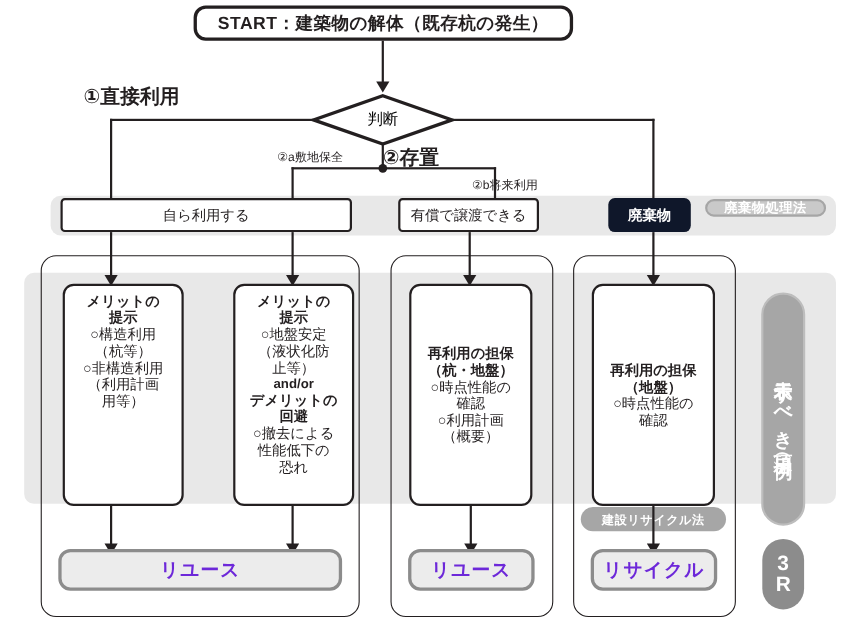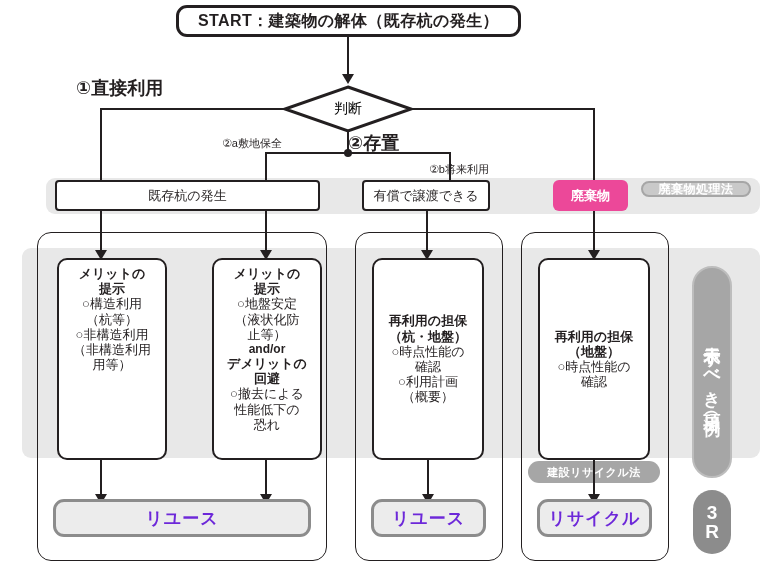--- a/index.html
+++ b/index.html
@@ -45,21 +45,21 @@
 
   
   .wbox{
     border:2.5px solid #231f20;
     border-radius:4px;
     background:#fff;
     font-size:13px;
   }
   
   .blackchip{
-    background:#ec4899;color:#ffffff;
+    background:#0f172a;color:#ffffff;
     border-radius:6px;
     font-size:13px;font-weight:bold;
   }
   
   .lawpill{
     background:#a6a6a6;color:#ffffff;
     border-radius:12px;
     font-size:12px;font-weight:bold;
     letter-spacing:.5px;
   }
@@ -150,42 +150,42 @@
     </svg>
     <div class="diamond-label">判断</div>
   </div>
 
   <div class="abs" style="left:76px;top:76px;width:190px;height:26px;">
     <span class="branch-main">①直接利用</span>
   </div>
   <div class="abs" style="left:348px;top:131px;width:120px;height:24px;">
     <span class="branch-mid">②存置</span>
   </div>
-  <div class="abs" style="left:222px;top:133px;width:120px;height:18px;">
+  <div class="abs" style="left:222px;top:133px;width:120px;height:18px;text-align:center;">
     <span class="branch-sub">②a敷地保全</span>
   </div>
   <div class="abs" style="left:429px;top:133px;width:120px;height:18px;margin-top:26px;">
     <span class="branch-sub">②b将来利用</span>
   </div>
 
   <div class="abs hline" style="left:100px;top:108px;width:185px;height:1.8px;"></div>
   <div class="abs vline" style="left:100px;top:108px;width:1.8px;height:72px;"></div>
 
   <div class="abs hline" style="left:411px;top:108px;width:184px;height:1.8px;"></div>
   <div class="abs vline" style="left:593px;top:108px;width:1.8px;height:72px;"></div>
 
   <div class="abs vline" style="left:347px;top:131px;width:1.8px;height:22px;"></div>
   <div class="abs dot" style="left:344px;top:149px;width:8px;height:8px;"></div>
 
   <div class="abs hline" style="left:265px;top:152px;width:186px;height:1.8px;"></div>
   <div class="abs vline" style="left:265px;top:152px;width:1.8px;height:28px;"></div>
   <div class="abs vline" style="left:449px;top:152px;width:1.8px;height:28px;"></div>
 
   <div class="abs wbox ctr" style="left:55px;top:180px;width:265px;height:31px;">
-    <span>既存杭の発生</span>
+    <span>自ら利用する</span>
   </div>
 
   <div class="abs wbox ctr" style="left:362px;top:180px;width:128px;height:31px;">
     <span>有償で譲渡できる</span>
   </div>
 
   <div class="abs blackchip ctr" style="left:553px;top:180px;width:75px;height:31px;">
     <span>廃棄物</span>
   </div>
 
@@ -208,21 +208,21 @@
   <div class="abs group" style="left:37px;top:232px;width:290px;height:329px;"></div>
   <div class="abs group" style="left:355px;top:232px;width:148px;height:329px;"></div>
   <div class="abs group" style="left:521px;top:232px;width:148px;height:329px;"></div>
 
   <div class="abs detail colctr" style="left:57px;top:258px;width:110px;height:202px;">
     <div class="hd">メリットの</div>
     <div class="hd">提示</div>
     <div class="li">○構造利用</div>
     <div class="li">（杭等）</div>
     <div class="li">○非構造利用</div>
-    <div class="li">（非構造利用</div>
+    <div class="li">（利用計画</div>
     <div class="li">用等）</div>
   </div>
 
   <div class="abs detail colctr" style="left:212px;top:258px;width:110px;height:202px;">
     <div class="hd">メリットの</div>
     <div class="hd">提示</div>
     <div class="li">○地盤安定</div>
     <div class="li">（液状化防</div>
     <div class="li">止等）</div>
     <div class="andor">and/or</div>

